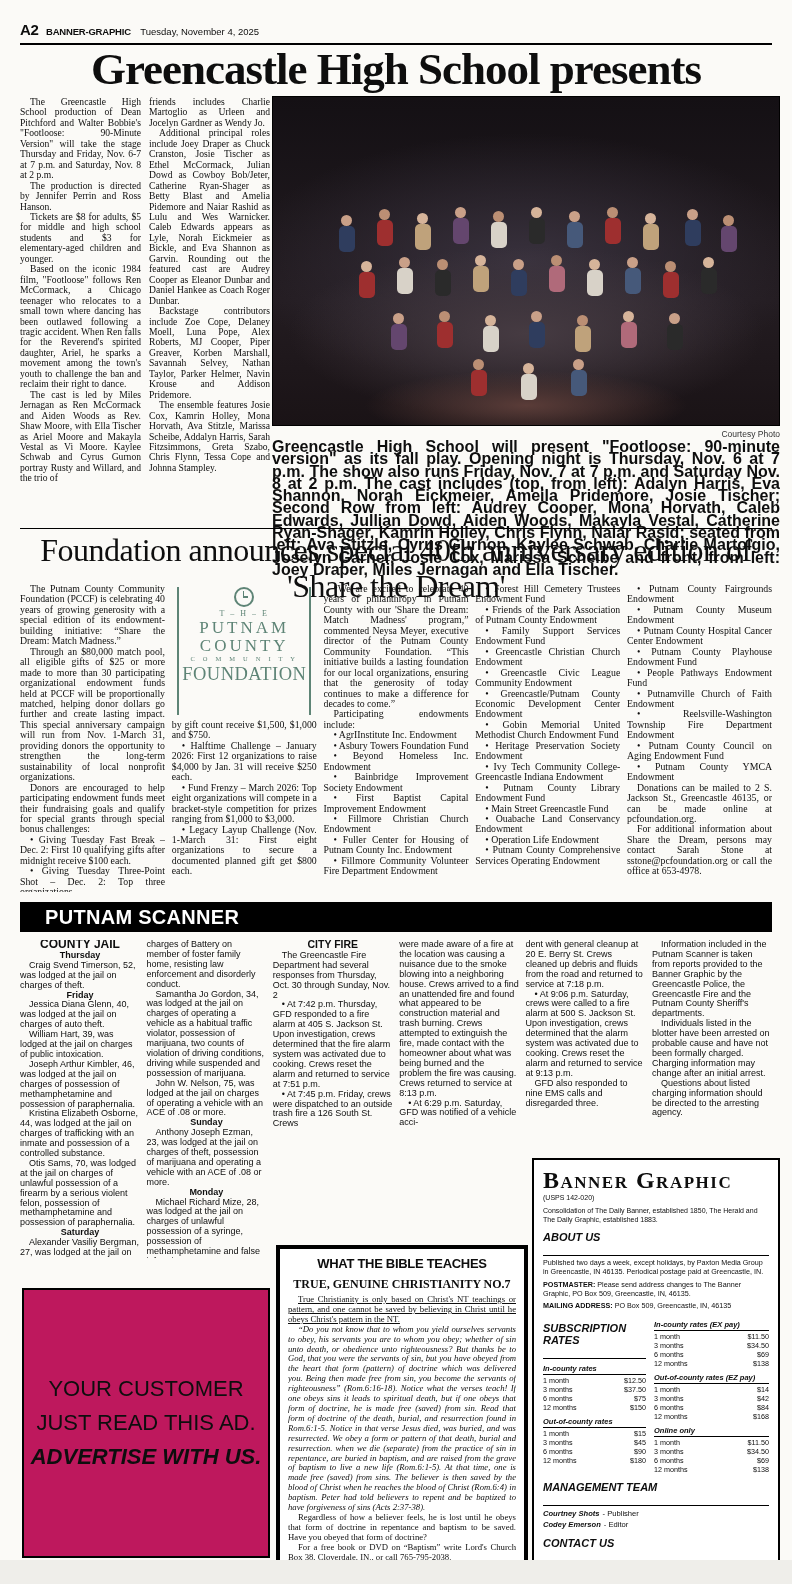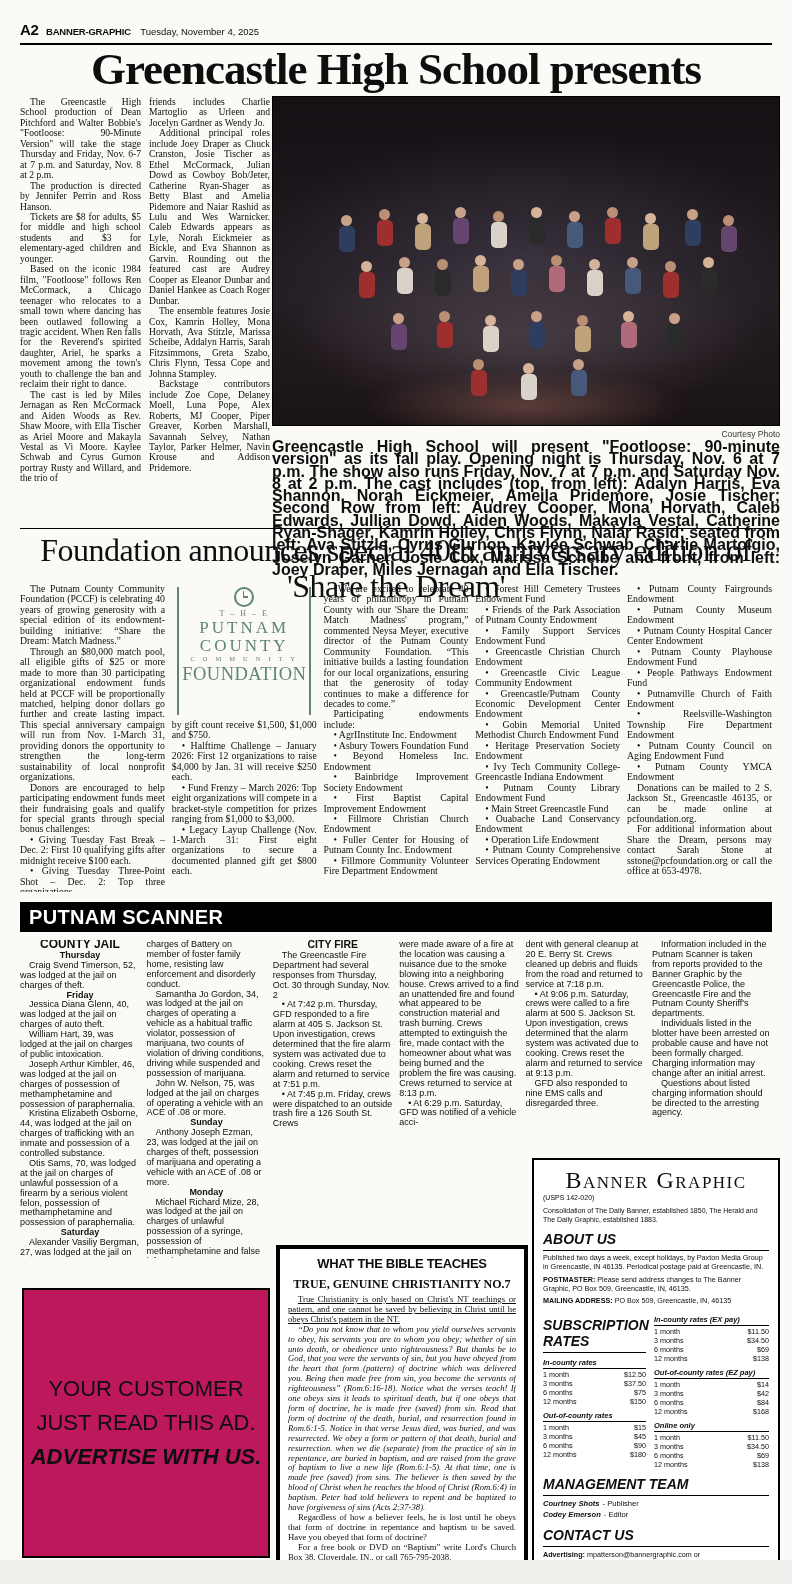--- a/index.html
+++ b/index.html
@@ -80,21 +80,21 @@
   .pccf-clock::before { content:""; position:absolute; left:6.5px; top:2px; width:1.5px; height:6px; background:#5e8476; }
   .pccf-clock::after { content:""; position:absolute; left:7px; top:7px; width:5px; height:1.5px; background:#5e8476; }
   .pccf-the { font-size:8px; letter-spacing:2px; line-height:10px; }
   .pccf-big { font-size:17px; letter-spacing:3px; line-height:17.5px; }
   .pccf-sm { font-size:6.5px; letter-spacing:3.2px; line-height:8px; margin:1px 0; }
   .pccf-fd { font-size:18.5px; letter-spacing:0.5px; line-height:20px; }
 
   
   .scan-banner { position:absolute; left:20px; top:902px; width:752px; height:30px; background:#000; color:#fff;
                  font-family:"Liberation Sans",sans-serif; font-weight:700; font-size:20px; line-height:30px;
-                 padding-left:9px; letter-spacing:0.3px; }
+                 padding-left:25px; letter-spacing:0.3px; }
   .scan-cols { position:absolute; left:20px; top:940px; width:752px; display:flex; justify-content:space-between;
                font-family:"Liberation Sans","DejaVu Sans",sans-serif; font-size:9px; line-height:9.9px; }
   .scol { width:120px; overflow:hidden; }
   .s1,.s2 { height:318px; } .s3,.s4,.s5 { height:292px; } .s6 { height:206px; }
   .scol p { margin:0; text-indent:9px; }
   .scol p.day { text-align:center; font-weight:700; text-indent:0; }
   .scol-head { text-align:center; font-weight:700; font-size:12px; margin-bottom:1px; }
   .s3 .scol-head { font-size:10.5px; }
 
   
@@ -110,26 +110,26 @@
                  letter-spacing:-0.3px; line-height:22px; }
   .bible-sub { font-weight:700; font-size:12px; text-align:center; margin:2px 0 3px; }
   .bible-body { font-size:8.7px; line-height:9.9px; text-align:justify; overflow:hidden; height:272px; }
   .bible-body p { margin:0; text-indent:10px; }
   .bible-body p.intro { text-decoration:underline; }
   .bible-body p.quote { font-style:italic; }
 
   
   .mast { position:absolute; left:532px; top:1158px; width:248px; height:420px; border:2px solid #000;
           background:#fff; padding:8px 9px; font-family:"Liberation Sans","DejaVu Sans",sans-serif; overflow:hidden; }
-  .mast-title { font-family:"Liberation Serif",serif; font-weight:400; font-size:24px; line-height:24px;
-                text-align:center; font-variant:small-caps; letter-spacing:1.5px; }
+  .mast-title { font-family:"Liberation Serif",serif; font-weight:700; font-size:24px; line-height:24px;
+                font-variant:small-caps; letter-spacing:1.5px; }
   .mast-usps { font-size:7px; margin-top:2px; }
   .mast-consol { font-size:7px; line-height:8.6px; margin-top:6px; }
-  .mast-h { font-weight:700; font-style:italic; font-size:14px; border-bottom:1px solid #000;
-            padding-bottom:3px; margin:7px 0 3px; }
+  .mast-h { font-weight:700; font-style:italic; font-size:11px; border-bottom:1px solid #000;
+            padding-bottom:12px; margin:7px 0 3px; }
   .mast-p { font-size:7.2px; line-height:8.8px; margin-bottom:4px; }
   .lbl { font-weight:700; }
   .rates { display:flex; gap:8px; }
   .rates-l { width:103px; } .rates-r { flex:1; }
   .rate-t { font-weight:700; font-style:italic; font-size:7.5px; border-bottom:1px solid #000;
             padding-bottom:1px; margin:5px 0 1px; }
   .rate-rows .r { display:flex; justify-content:space-between; font-size:7.2px; line-height:9px;gap:16px; }
   .mgmt .r { font-size:7.6px; line-height:10.5px; display:block; }
   .mgmt .r span:first-child { font-weight:700; font-style:italic; margin-right:3px; }
   .contacts .r { font-size:7.2px; line-height:9.6px; display:block; }
@@ -151,22 +151,22 @@
   <div class="a1col c1">
       <p class="p">The Greencastle High School production of Dean Pitchford and Walter Bobbie's "Footloose: 90-Minute Version" will take the stage Thursday and Friday, Nov. 6-7 at 7 p.m. and Saturday, Nov. 8 at 2 p.m.</p>
       <p class="p">The production is directed by Jennifer Perrin and Ross Hanson.</p>
       <p class="p">Tickets are $8 for adults, $5 for middle and high school students and $3 for elementary-aged children and younger.</p>
       <p class="p">Based on the iconic 1984 film, "Footloose" follows Ren McCormack, a Chicago teenager who relocates to a small town where dancing has been outlawed following a tragic accident. When Ren falls for the Reverend's spirited daughter, Ariel, he sparks a movement among the town's youth to challenge the ban and reclaim their right to dance.</p>
       <p class="p">The cast is led by Miles Jernagan as Ren McCormack and Aiden Woods as Rev. Shaw Moore, with Ella Tischer as Ariel Moore and Makayla Vestal as Vi Moore. Kaylee Schwab and Cyrus Gurnon portray Rusty and Willard, and the trio of</p>
     </div>
   <div class="a1col c2">
       <p class="cont">friends includes Charlie Martoglio as Urleen and Jocelyn Gardner as Wendy Jo.</p>
       <p class="p">Additional principal roles include Joey Draper as Chuck Cranston, Josie Tischer as Ethel McCormack, Julian Dowd as Cowboy Bob/Jeter, Catherine Ryan-Shager as Betty Blast and Amelia Pidemore and Naiar Rashid as Lulu and Wes Warnicker. Caleb Edwards appears as Lyle, Norah Eickmeier as Bickle, and Eva Shannon as Garvin. Rounding out the featured cast are Audrey Cooper as Eleanor Dunbar and Daniel Hankee as Coach Roger Dunbar.</p>
+      <p class="p">Backstage contributors include Zoe Cope, Delaney Moell, Luna Pope, Alex Roberts, MJ Cooper, Piper Greaver, Korben Marshall, Savannah Selvey, Nathan Taylor, Parker Helmer, Navin Krouse and Addison Pridemore.</p>
       <p class="p">The ensemble features Josie Cox, Kamrin Holley, Mona Horvath, Ava Stitzle, Marissa Scheibe, Addalyn Harris, Sarah Fitzsimmons, Greta Szabo, Chris Flynn, Tessa Cope and Johnna Stampley.</p>
-      <p class="p">Backstage contributors include Zoe Cope, Delaney Moell, Luna Pope, Alex Roberts, MJ Cooper, Piper Greaver, Korben Marshall, Savannah Selvey, Nathan Taylor, Parker Helmer, Navin Krouse and Addison Pridemore.</p>
     </div>
 
   <div class="photo">
     <div class="heads"></div>
     <div class="torsos"></div>
   </div>
   <div class="credit">Courtesy Photo</div>
   <div class="caption">Greencastle High School will present "Footloose: 90-minute version" as its fall play. Opening night is Thursday, Nov. 6 at 7 p.m. The show also runs Friday, Nov. 7 at 7 p.m.  and Saturday Nov. 8 at 2 p.m. The cast includes (top, from left): Adalyn Harris, Eva Shannon, Norah Eickmeier, Ameila Pridemore, Josie Tischer; Second Row from left: Audrey Cooper, Mona Horvath, Caleb Edwards, Jullian Dowd, Aiden Woods, Makayla Vestal, Catherine Ryan-Shager, Kamrin Holley, Chris Flynn, Naiar Rasid; seated from left: Ava Stitzle, Cyrus Gurnon, Kaylee Schwab, Charlie Martolgio, Joselyn Garner, Josie Cox, Marissa Scheibe and front, from left: Joey Draper, Miles Jernagan and Ella Tischer.</div>
 
   <div class="divider"></div>

